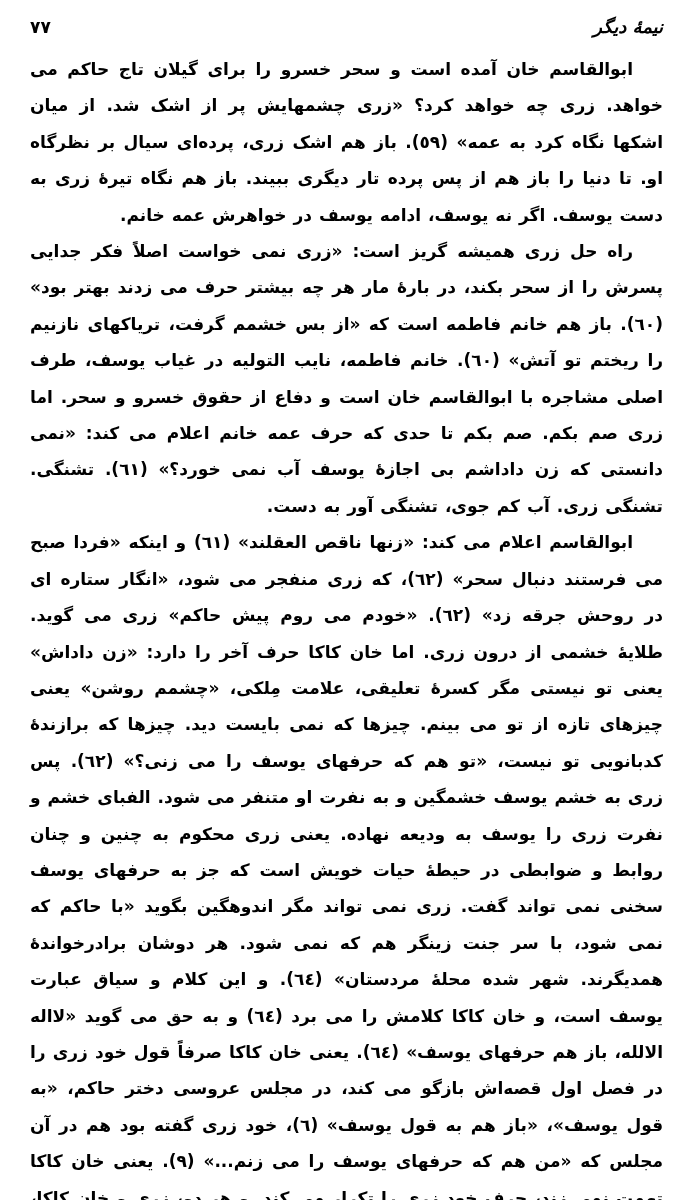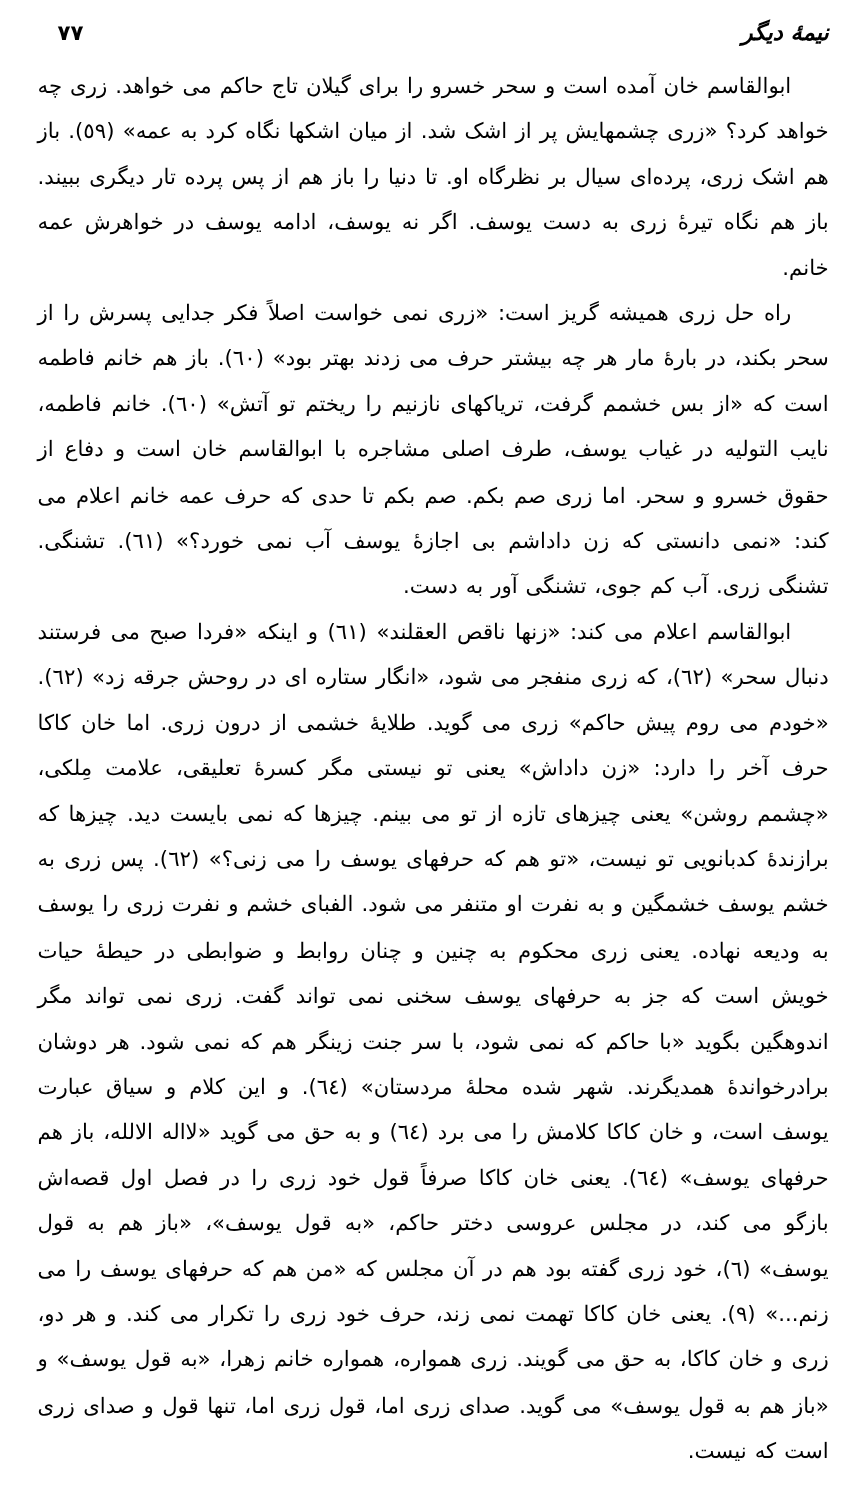--- a/index.html
+++ b/index.html
@@ -28,26 +28,25 @@
     margin-bottom: 14px;
   }
   .running-title {
     font-size: 18px;
     letter-spacing: 0;
     font-style: italic;
   }
   .page-number {
     font-size: 17px;
     direction: ltr;
-    margin-left: 16px;
   }
   .body-text p {
     margin: 0;
     font-size: 17px;
-    font-weight: 400;
+    font-weight: 700;
     line-height: 36.4px;
     text-align: justify;
     text-indent: 30px;
     word-spacing: 1px;
   }
 </style>
 </head>
 <body>
 
 <div class="page">

